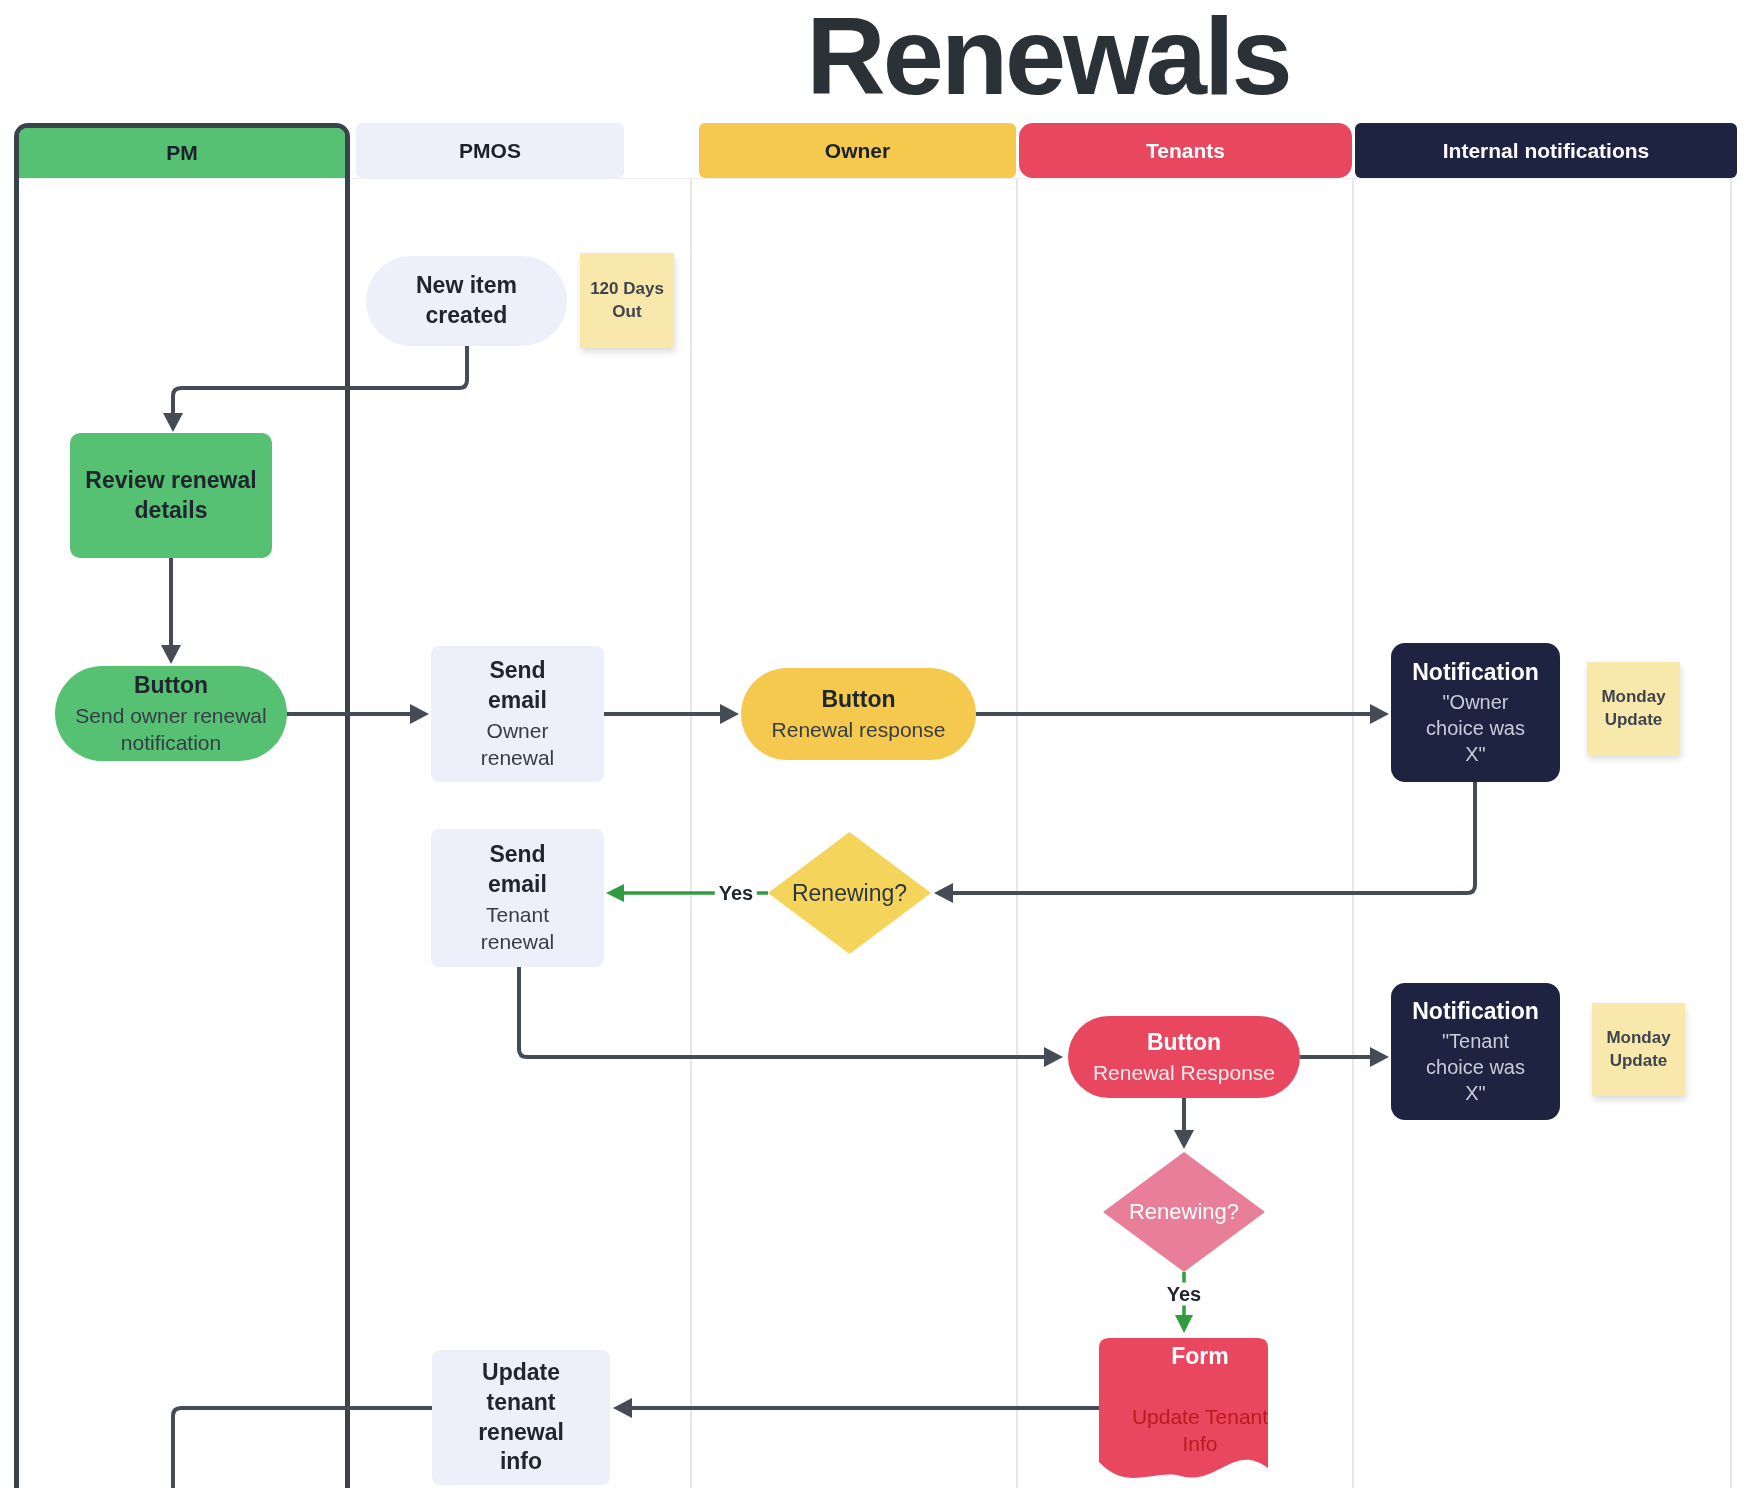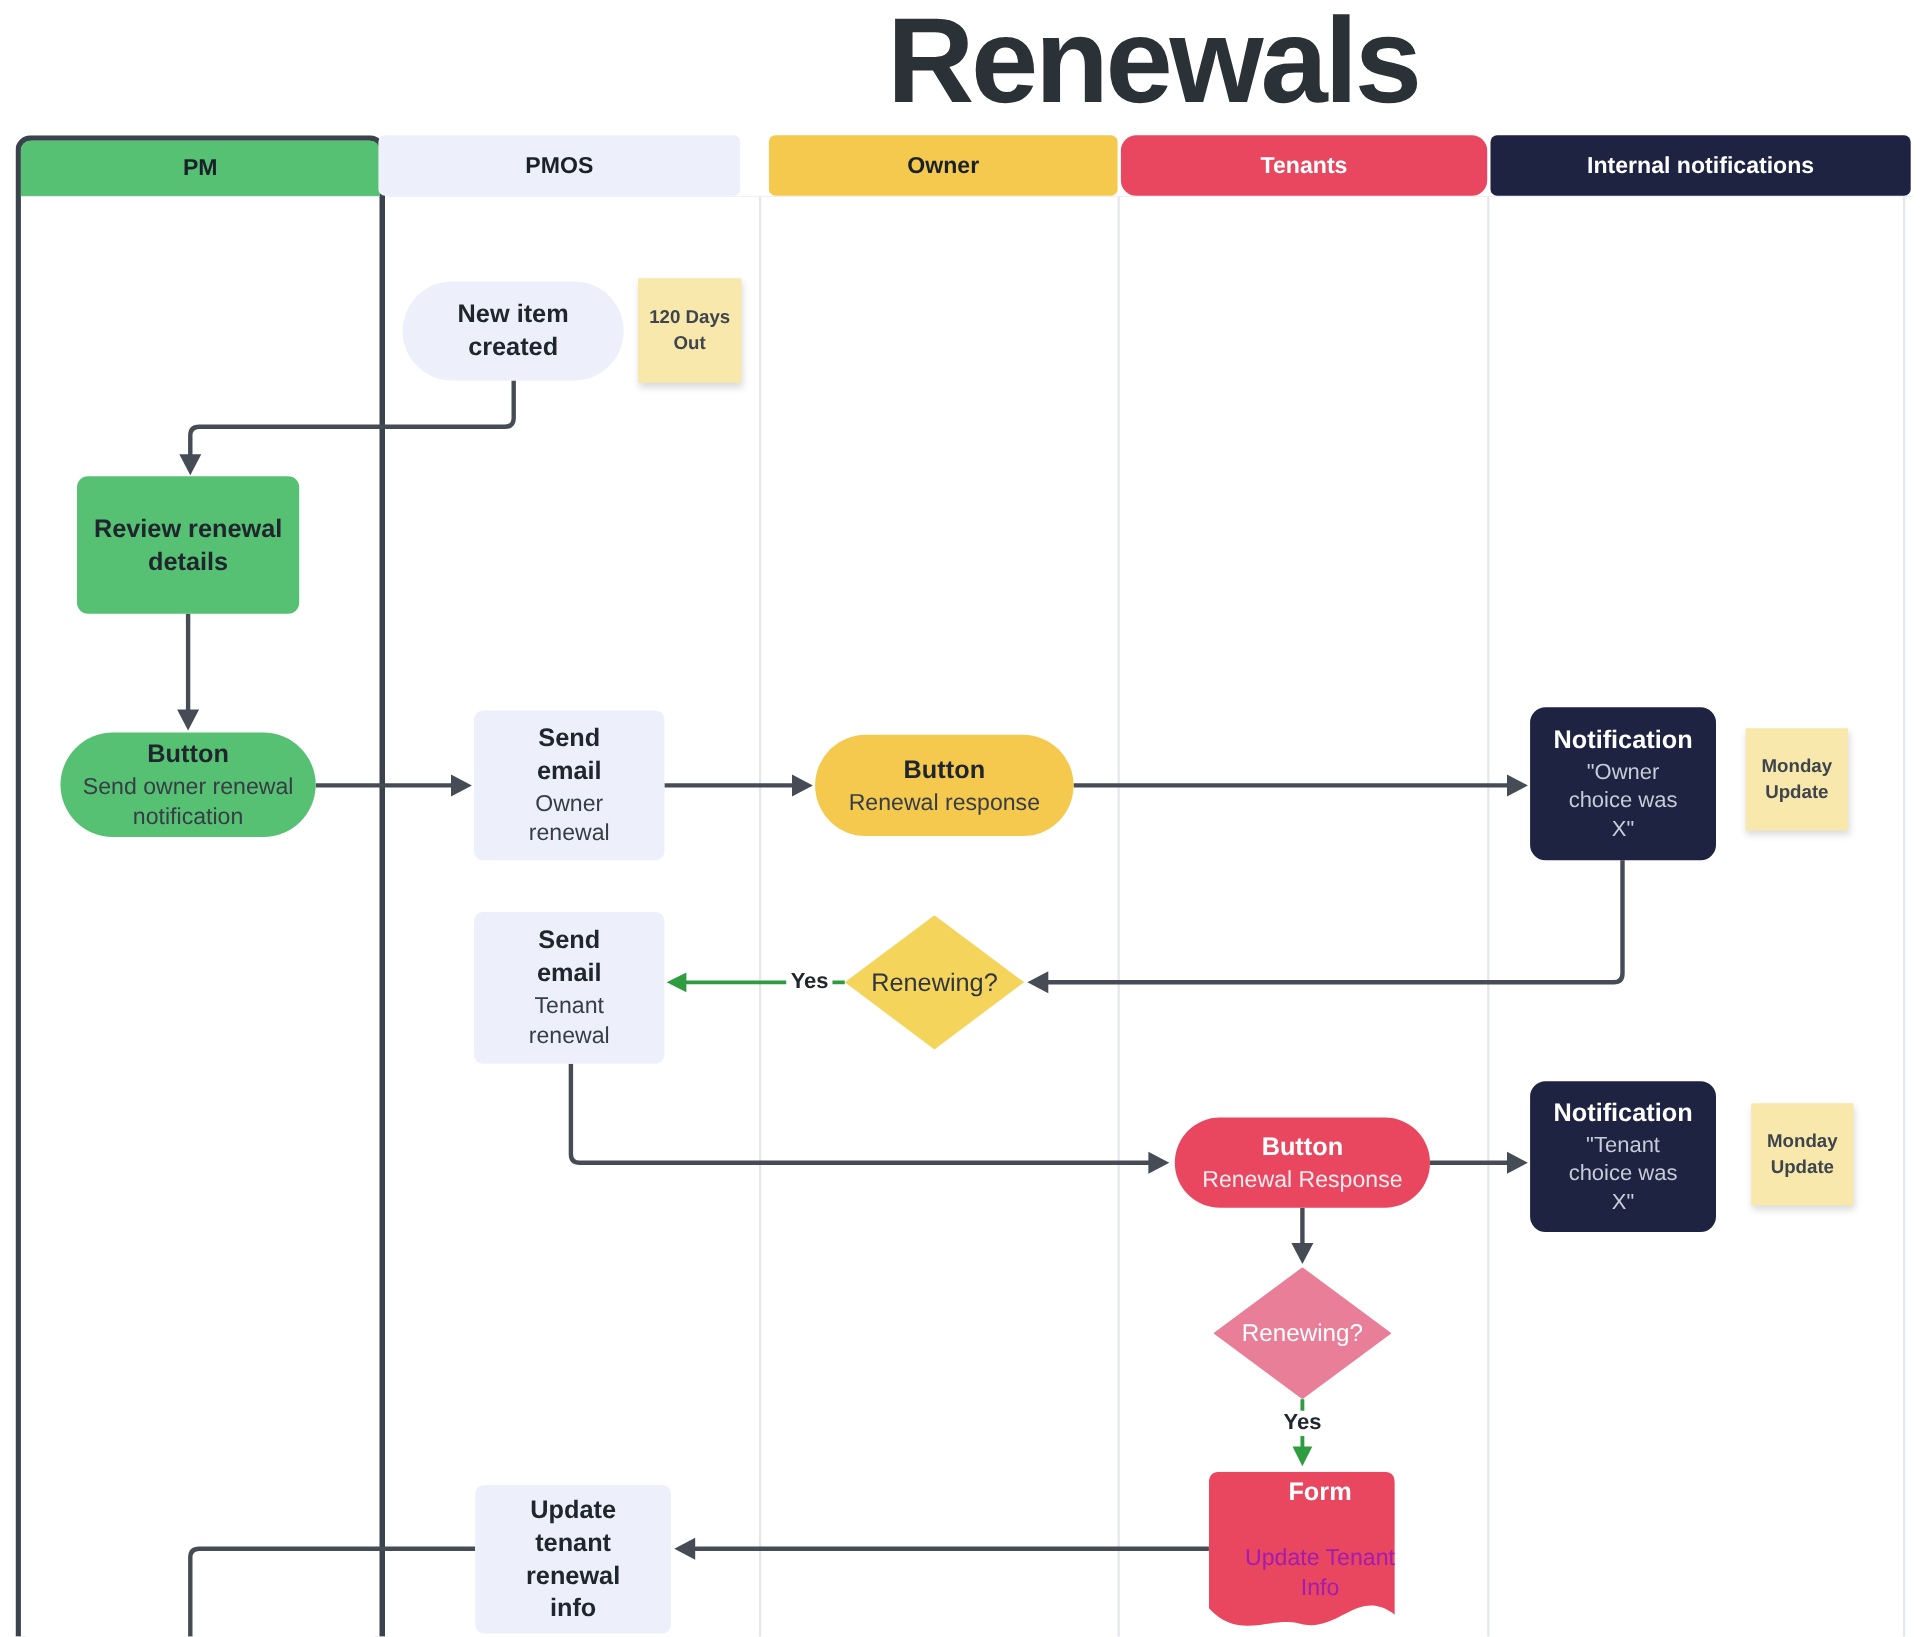--- a/index.html
+++ b/index.html
@@ -21,21 +21,21 @@
   }
   .pm-head{
     height:50px;display:flex;align-items:center;justify-content:center;
     background:#57C173;border-bottom:1px solid #E8EAF0;border-radius:8px 8px 0 0;
     font-size:21px;font-weight:bold;color:#1A2128;
   }
   .lane-head{
     position:absolute;top:123px;height:55px;display:flex;align-items:center;justify-content:center;
     font-size:21px;font-weight:bold;border-radius:6px;box-sizing:border-box;
   }
-  .lh-pmos{left:344px;width:329px;background:#EDF0FB;color:#1A2128;}
+  .lh-pmos{left:356px;width:268px;background:#EDF0FB;color:#1A2128;}
   .lh-owner{left:699px;width:317px;background:#F4C94E;color:#1A2128;}
   .lh-tenants{left:1019px;width:333px;background:#E9465F;color:#ffffff;border-radius:14px;}
   .lh-internal{left:1355px;width:382px;background:#1D2340;color:#ffffff;justify-content:center;}
   
   #edges{position:absolute;left:0;top:0;z-index:3;pointer-events:none;}
   
   .node{
     position:absolute;z-index:4;display:flex;flex-direction:column;align-items:center;justify-content:center;
     text-align:center;box-sizing:border-box;
   }
@@ -215,21 +215,21 @@
   <div class="node diamond diamond-pink" style="left:1103px;top:1152px;width:162px;height:120px;">
     <div class="dtext">Renewing?</div>
   </div>
 
   <div class="form-node" style="left:1099px;top:1338px;width:169px;height:150px;">
     <svg width="169" height="150" viewBox="0 0 169 150">
       <path fill="#E9465F" d="M10,0 H159 Q169,0 169,10 V130 C135,104 118,148 82,138 C55,131 28,154 0,124 V10 Q0,0 10,0 Z"></path>
     </svg>
     <div class="form-text">
       <div class="node-title" style="color:#ffffff;">Form</div>
-      <div class="node-sub" style="color:#a21caf;margin-top:31px;">Update Tenant
+      <div class="node-sub" style="color:#b91c1c;margin-top:31px;">Update Tenant
 Info</div>
     </div>
   </div>
 
   <div class="node lavender" style="left:432px;top:1350px;width:178px;height:135px;">
     <div class="node-title">Update
 tenant
 renewal
 info</div>
   </div>

